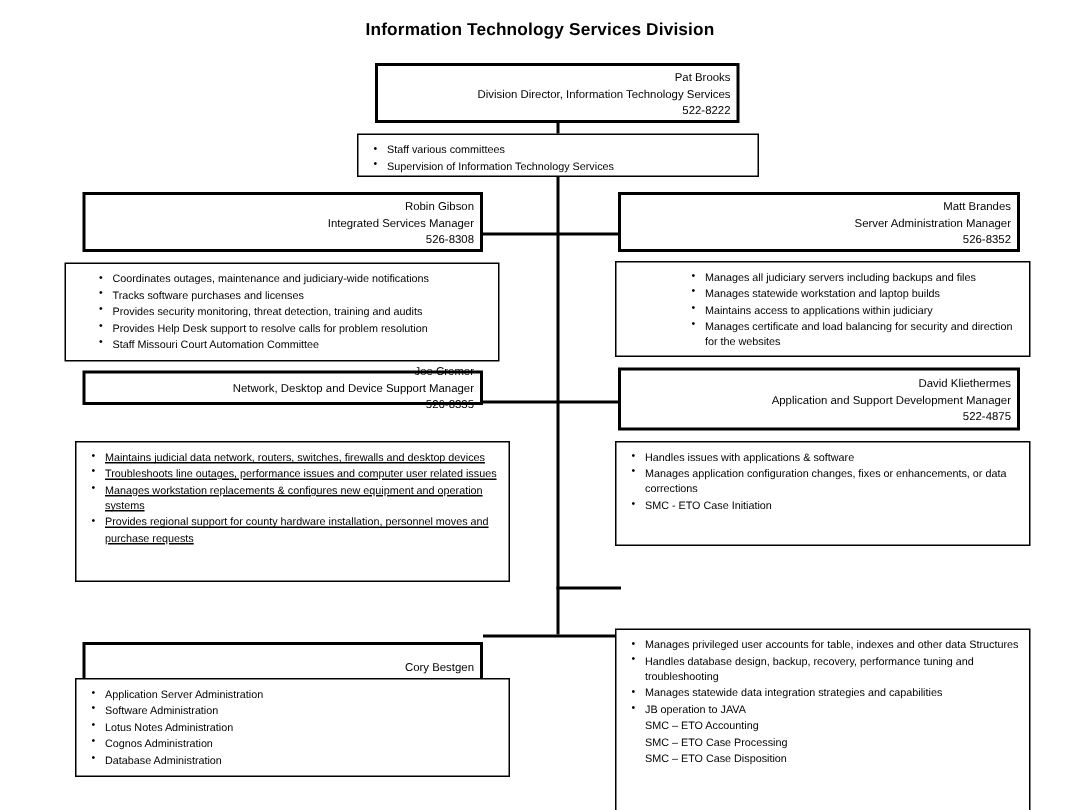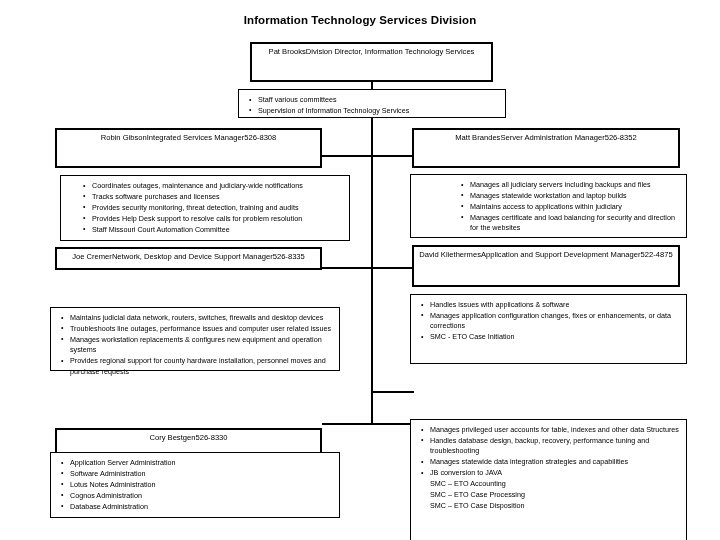--- a/index.html
+++ b/index.html
@@ -37,20 +37,21 @@
     box-sizing: border-box;
     border: 2px solid #000000;
     background: #ffffff;
     z-index: 3;
   }
   .box.thin { border-width: 1.6px; }
 
   .person {
     text-align: right;
     display: flex;
+    flex-direction: column;
     justify-content: center;
     padding: 2px 4px;
   }
   .person div {
     font-size: 7.6px;
     line-height: 11px;
     white-space: nowrap;
   }
 
   .dutylist {
@@ -98,36 +99,37 @@
   <div class="ln vln" style="left:371px; top:81px; height:37px;"></div>
   <div class="ln vln" style="left:371px; top:118px; height:305px;"></div>
   <div class="ln hln" style="left:322px; top:155px; width:92px;"></div>
   <div class="ln hln" style="left:322px; top:267px; width:92px;"></div>
   <div class="ln hln" style="left:322px; top:423px; width:92px;"></div>
   <div class="ln hln" style="left:371px; top:391px; width:43px;"></div>
 
   <div class="box person" style="left:250px; top:42px; width:243px; height:40px;">
     <div>Pat Brooks</div>
     <div>Division Director, Information Technology Services</div>
+    <div>522-8222</div>
   </div>
 
   <div class="box thin dutylist" style="left:238px; top:89px; width:268px; height:29px;">
     <ul>
       <li class="bulleted">Staff various committees</li>
       <li class="bulleted">Supervision  of Information Technology Services</li>
     </ul>
   </div>
 
   <div class="box person" style="left:55px; top:128px; width:267px; height:40px;">
     <div>Robin Gibson</div>
     <div>Integrated Services Manager</div>
     <div>526-8308</div>
   </div>
 
-  <div class="box thin dutylist" style="left:60px; top:175px; width:290px; height:66px;padding-left:20px;">
+  <div class="box thin dutylist" style="left:43px; top:175px; width:290px; height:66px;padding-left:20px;">
     <ul>
       <li class="bulleted">Coordinates outages, maintenance and judiciary-wide notifications</li>
       <li class="bulleted">Tracks software purchases and licenses</li>
       <li class="bulleted">Provides security monitoring, threat detection, training and audits</li>
       <li class="bulleted">Provides Help Desk support to resolve calls for problem resolution</li>
       <li class="bulleted">Staff Missouri Court Automation Committee</li>
     </ul>
   </div>
 
   <div class="box person" style="left:412px; top:128px; width:268px; height:40px;">
@@ -144,21 +146,21 @@
       <li class="bulleted">Manages certificate and load balancing for security and direction for the websites</li>
     </ul>
   </div>
 
   <div class="box person" style="left:55px; top:247px; width:267px; height:23px;">
     <div>Joe Cremer</div>
     <div>Network, Desktop and Device Support Manager</div>
     <div>526-8335</div>
   </div>
 
-  <div class="box thin dutylist" style="left:50px; top:307px; width:290px; height:64px;">
+  <div class="box thin dutylist" style="left:50px; top:294px; width:290px; height:94px;text-decoration:underline;">
     <ul>
       <li class="bulleted">Maintains  judicial data network, routers, switches, firewalls and desktop devices</li>
       <li class="bulleted">Troubleshoots line outages, performance issues and computer user related issues</li>
       <li class="bulleted">Manages workstation replacements &amp; configures new equipment and operation systems</li>
       <li class="bulleted">Provides regional support for county hardware installation, personnel moves and purchase requests</li>
     </ul>
   </div>
 
   <div class="box person" style="left:412px; top:245px; width:268px; height:42px;">
     <div>David Kliethermes</div>
@@ -173,21 +175,21 @@
       <li class="bulleted">SMC - ETO Case Initiation</li>
     </ul>
   </div>
 
 
   <div class="box thin dutylist" style="left:410px; top:419px; width:277px; height:140px;">
     <ul>
       <li class="bulleted">Manages privileged user accounts for table, indexes and other data Structures</li>
       <li class="bulleted">Handles database design, backup, recovery, performance tuning and troubleshooting</li>
       <li class="bulleted">Manages statewide data integration strategies and capabilities</li>
-      <li class="bulleted">JB conversion to JAVA</li>
+      <li class="bulleted">JB operation to JAVA</li>
       <li class="nobullet">SMC – ETO Accounting</li>
       <li class="nobullet">SMC – ETO Case Processing</li>
       <li class="nobullet">SMC – ETO Case Disposition</li>
     </ul>
   </div>
 
   <div class="box person" style="left:55px; top:380px; width:267px; height:44px;margin-top:48px;">
     <div>Cory Bestgen</div>
     <div>526-8330</div>
   </div>

